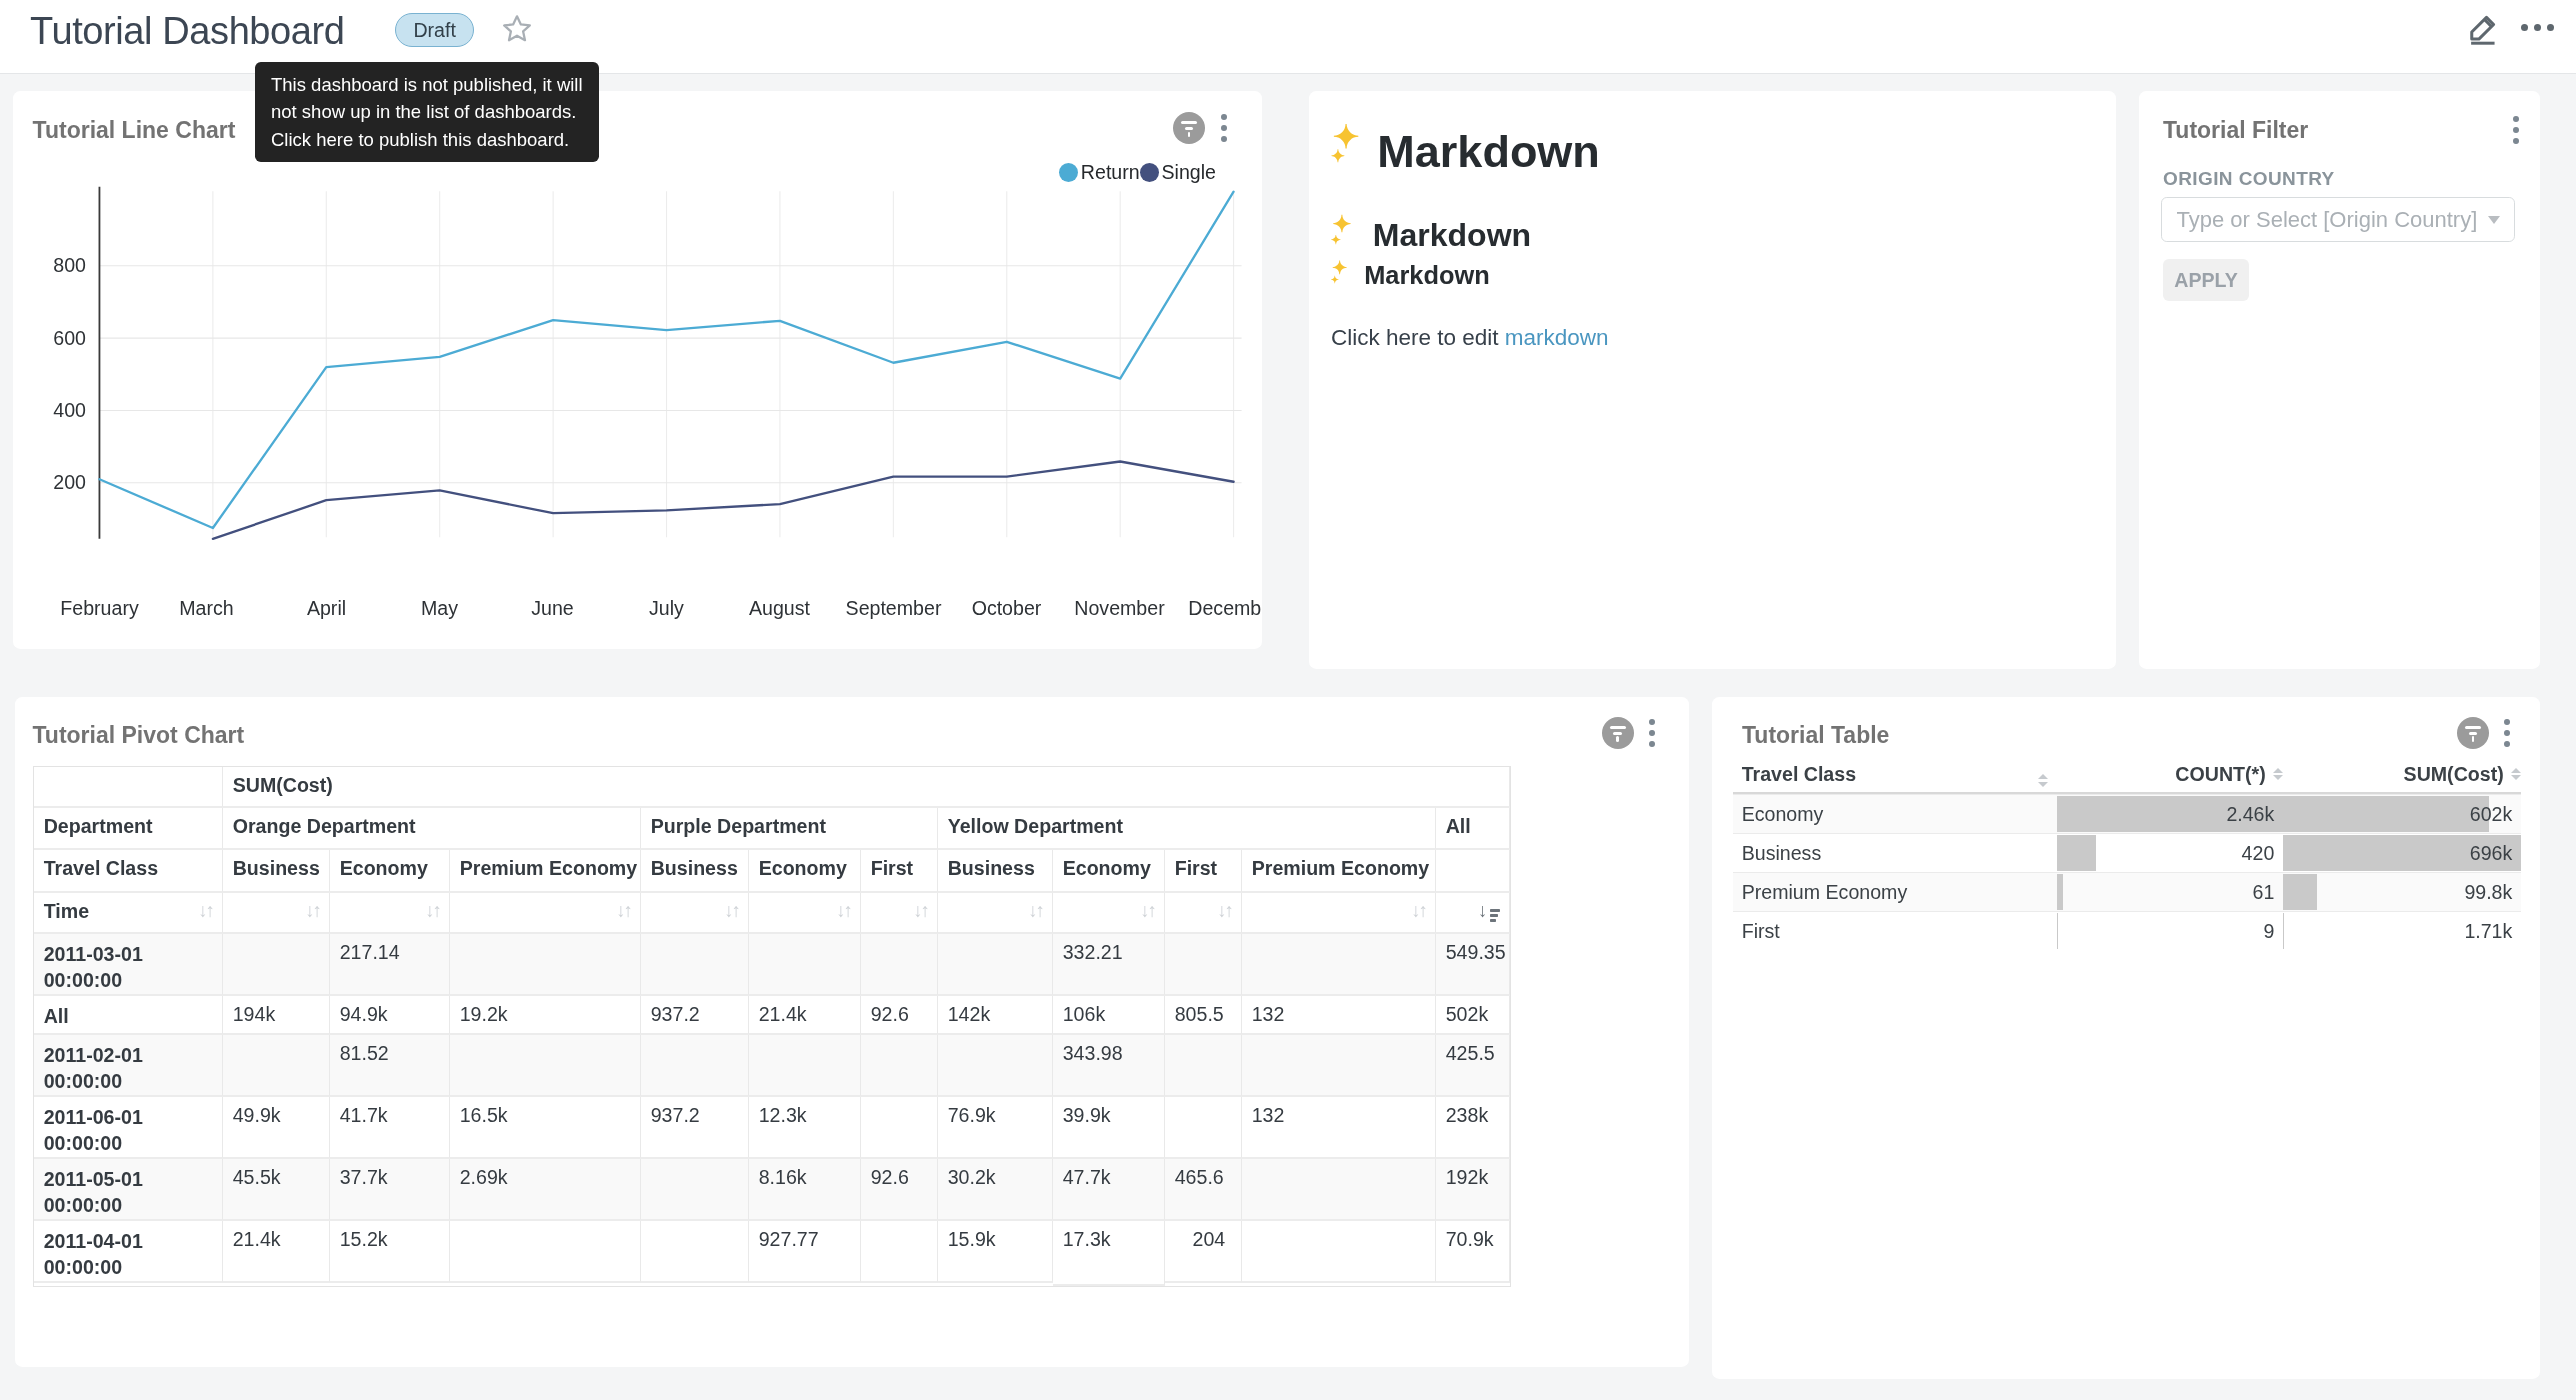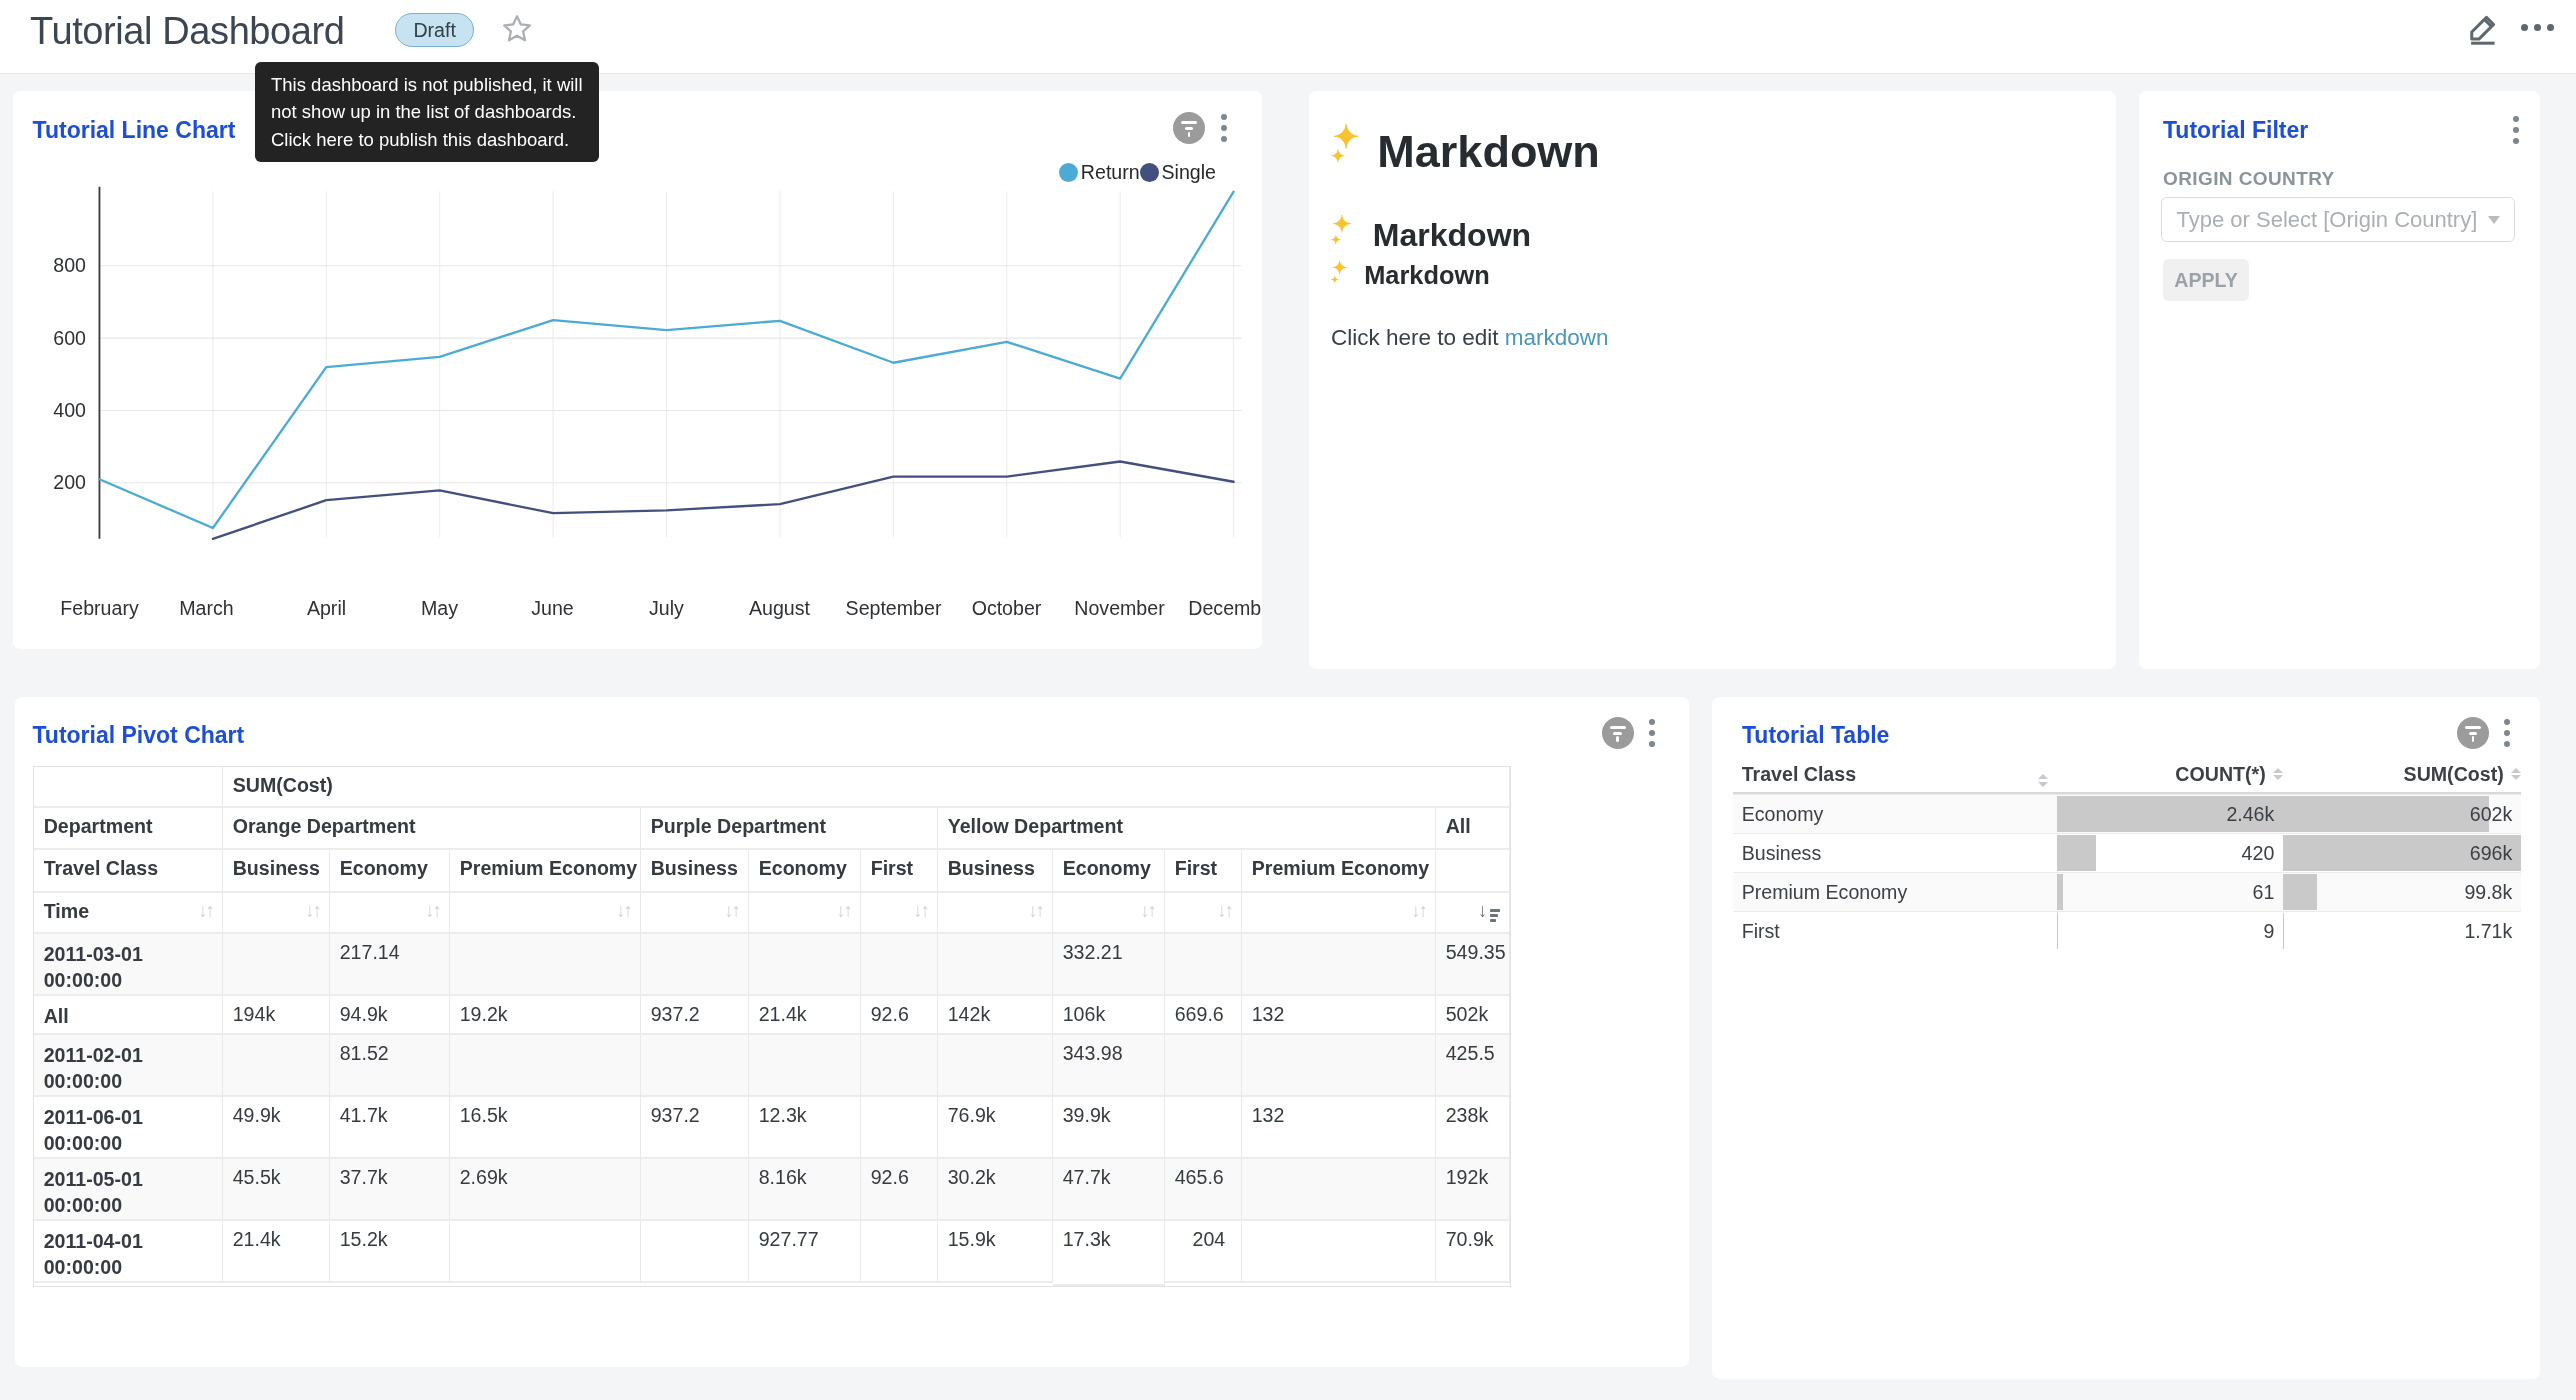--- a/index.html
+++ b/index.html
@@ -12,21 +12,21 @@
     background:#c7e2f0;border:1.5px solid #79b2d1;color:#324049;font-size:19.6px;}
   #star-btn{left:501px;top:13px;width:32px;height:32px;}
   #edit-btn{left:2464px;top:8.7px;width:38px;height:38px;}
   #more-btn{left:2521px;top:11.6px;width:38px;height:32px;display:flex;align-items:center;gap:5.8px;}
   #more-btn b{width:7.3px;height:7.3px;border-radius:50%;background:#5e676e;}
   
   #pub-tooltip{left:255px;top:62px;background:#232323;color:#fff;border-radius:5.8px;
     padding:8.7px 16px;font-size:18.5px;line-height:27.6px;white-space:pre;z-index:50;}
   
   .card{background:#fff;border-radius:7.3px;overflow:hidden;}
-  .card-title{font-size:23px;font-weight:600;color:#1d4ed8;}
+  .card-title{font-size:23px;font-weight:600;color:#737373;}
   #line-card{left:13px;top:91px;width:1249px;height:558px;}
   #md-card{left:1309px;top:91px;width:807px;height:578px;}
   #filter-card{left:2139px;top:91px;width:401px;height:578px;}
   #pivot-card{left:14.5px;top:697px;width:1674px;height:670px;}
   #table-card{left:1712px;top:697px;width:828px;height:682px;}
   
   .fcircle{width:32px;height:32px;border-radius:50%;background:#9b9b9b;position:relative;}
   .fcircle i{position:absolute;background:#fff;border-radius:1.5px;}
   .fcircle .l1{left:8px;top:9.4px;width:16px;height:2.9px;}
   .fcircle .l2{left:11.6px;top:15.2px;width:8.7px;height:2.9px;}
@@ -291,21 +291,21 @@
         <div class="pcell pd stripe" style="height: 62px;">549.35</div>
         <div class="pcell rowlab" style="height: 39px;">All</div>
         <div class="pcell pd" style="height: 39px;">194k</div>
         <div class="pcell pd" style="height: 39px;">94.9k</div>
         <div class="pcell pd" style="height: 39px;">19.2k</div>
         <div class="pcell pd" style="height: 39px;">937.2</div>
         <div class="pcell pd" style="height: 39px;">21.4k</div>
         <div class="pcell pd" style="height: 39px;">92.6</div>
         <div class="pcell pd" style="height: 39px;">142k</div>
         <div class="pcell pd" style="height: 39px;">106k</div>
-        <div class="pcell pd" style="height: 39px;">669.6</div>
+        <div class="pcell pd" style="height: 39px;">805.5</div>
         <div class="pcell pd" style="height: 39px;">132</div>
         <div class="pcell pd" style="height: 39px;">502k</div>
         <div class="pcell rowlab stripe" style="height: 62px;">2011-02-01
 00:00:00</div>
         <div class="pcell pd stripe" style="height: 62px;"></div>
         <div class="pcell pd stripe" style="height: 62px;">81.52</div>
         <div class="pcell pd stripe" style="height: 62px;"></div>
         <div class="pcell pd stripe" style="height: 62px;"></div>
         <div class="pcell pd stripe" style="height: 62px;"></div>
         <div class="pcell pd stripe" style="height: 62px;"></div>

